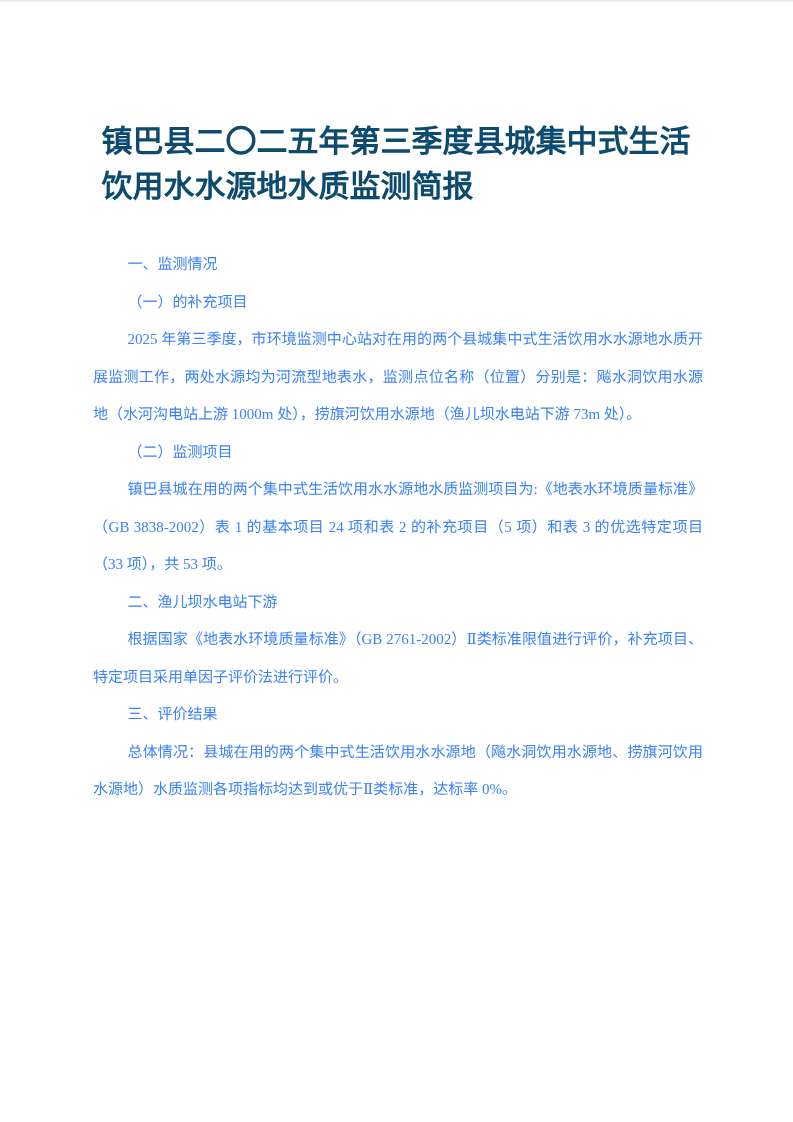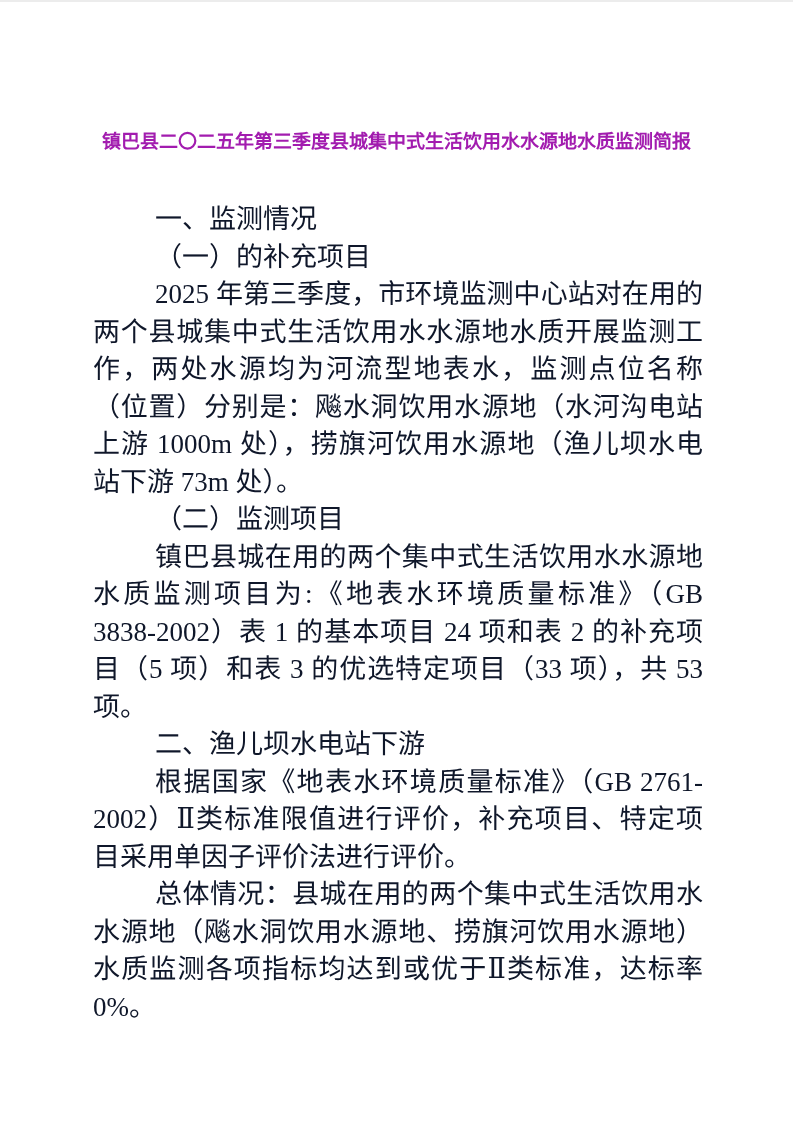--- a/index.html
+++ b/index.html
@@ -21,32 +21,31 @@
     width: 793px;
     height: 1120px;
     padding-top: 117px;
     background: #ffffff;
   }
   .doc-title {
     width: 590px;
     margin: 0 auto;
     font-family: "Liberation Sans", "DejaVu Sans", sans-serif;
     font-weight: 700;
-    font-size: 19px;
+    font-size: 31px;
     line-height: 45px;
-    text-align: center;
-    color: #a21caf;
+    color: #0c4a6e;
     letter-spacing: 0;
   }
   .doc-body {
     width: 610px;
     margin: 37px 0 0 93px;
-    font-size: 27px;
+    font-size: 15px;
     line-height: 37.5px;
-    color: #0f172a;
+    color: #3b82f6;
   }
   .doc-body p {
     margin: 0;
     padding: 0;
     text-indent: 2.3em;
   }
   .doc-para {
     text-align: justify;
     text-align-last: left;
   }
@@ -60,15 +59,16 @@
 <div class="doc-page">
   <h1 class="doc-title">镇巴县二〇二五年第三季度县城集中式生活饮用水水源地水质监测简报</h1>
   <div class="doc-body">
       <p class="doc-heading">一、监测情况</p>
       <p class="doc-heading">（一）的补充项目</p>
       <p class="doc-para">2025 年第三季度，市环境监测中心站对在用的两个县城集中式生活饮用水水源地水质开展监测工作，两处水源均为河流型地表水，监测点位名称（位置）分别是：飚水洞饮用水源地（水河沟电站上游 1000m 处），捞旗河饮用水源地（渔儿坝水电站下游 73m 处）。</p>
       <p class="doc-heading">（二）监测项目</p>
       <p class="doc-para">镇巴县城在用的两个集中式生活饮用水水源地水质监测项目为:《地表水环境质量标准》（GB 3838-2002）表 1 的基本项目 24 项和表 2 的补充项目（5 项）和表 3 的优选特定项目（33 项），共 53 项。</p>
       <p class="doc-heading">二、渔儿坝水电站下游</p>
       <p class="doc-para">根据国家《地表水环境质量标准》（GB 2761-2002）Ⅱ类标准限值进行评价，补充项目、特定项目采用单因子评价法进行评价。</p>
+      <p class="doc-heading">三、评价结果</p>
       <p class="doc-para">总体情况：县城在用的两个集中式生活饮用水水源地（飚水洞饮用水源地、捞旗河饮用水源地）水质监测各项指标均达到或优于Ⅱ类标准，达标率 0%。</p>
     </div>
 </div>
 
 </body></html>

